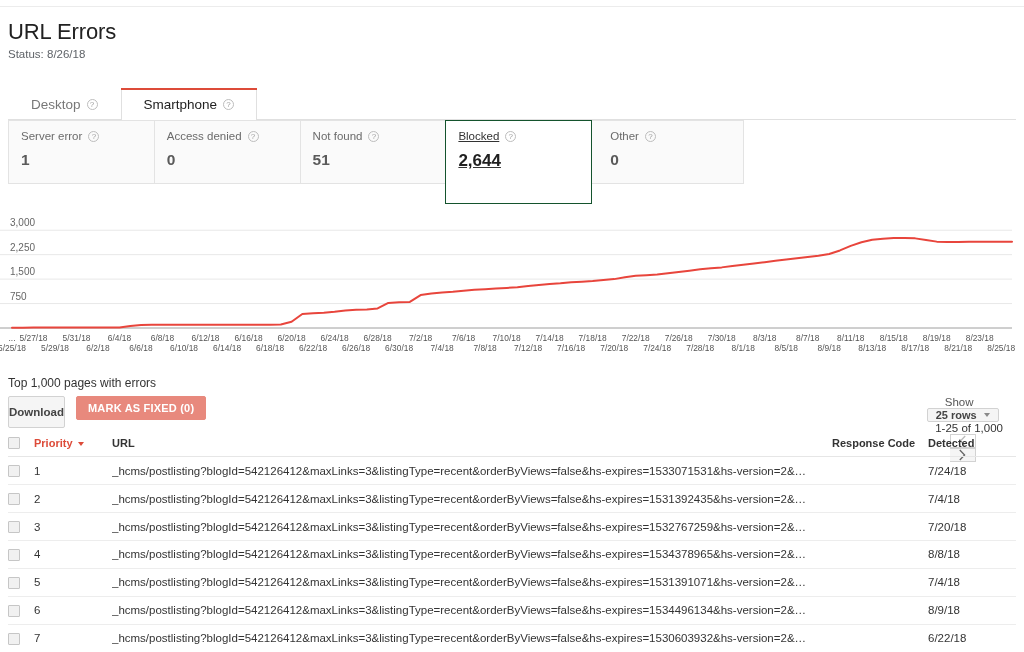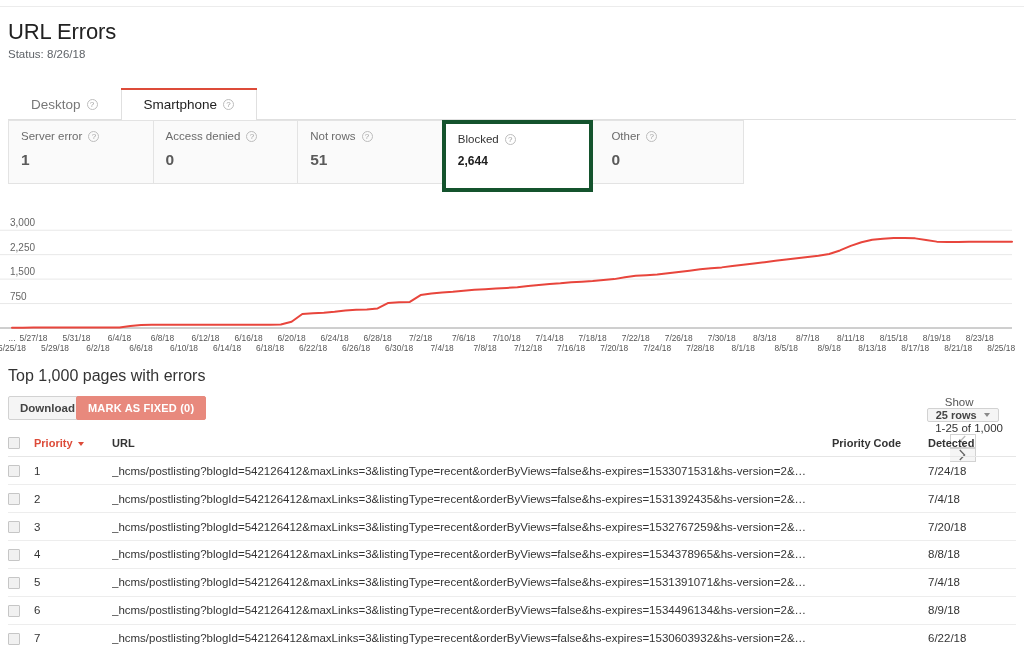--- a/index.html
+++ b/index.html
@@ -90,57 +90,58 @@
   .card:last-child { border-right: none; padding-left: 19px; }
   .card .card-label {
     font-size: 11.5px; color: #6b6b6b; white-space: nowrap;
   }
   .card .card-value {
     margin-top: 9px;
     font-size: 15.5px; font-weight: bold; color: #5a5a5a;
   }
   .card.selected {
     background: #ffffff;
-    border: 4px solid #14532d;
+    border: 1px solid #14532d;
     margin: -1px -1px -8px -1px;
-    height: 72px;
+    height: 84px;
     z-index: 3;
+    text-decoration: underline;
   }
   .card.selected .card-label { color: #333333; }
-  .card.selected .card-value { color: #202020; font-size: 12px; }
+  .card.selected .card-value { color: #202020; font-size: 17px; }
 
   
   .chart-wrap {
     position: absolute; left: 0px; top: 210px;
     width: 1024px; height: 150px;
   }
   .chart-svg { display: block; }
   .ylabel {
     font-size: 10px; fill: #666666;
     font-family: "Liberation Sans", sans-serif;
   }
   .xlabel {
     font-size: 8.4px; fill: #555555;
     font-family: "Liberation Sans", sans-serif;
     text-anchor: middle;
   }
 
   
   .table-caption {
-    position: absolute; left: 8px; top: 367px;
-    font-size: 16px; color: #333333;
+    position: absolute; left: 8px; top: 376px;
+    font-size: 12px; color: #333333;
   }
 
   .toolbar {
     position: absolute; left: 8px; top: 396px;
     width: 1008px; height: 24px;
   }
   .btn-download {
     position: absolute; left: 0; top: 0;
-    height: 24px; padding: 0 11px;
+    height: 32px; padding: 0 0;
     display: flex; align-items: center;
     font-size: 11.5px; font-weight: bold; color: #444444;
     background: #f5f5f5;
     border: 1px solid #d2d2d2;
     border-radius: 2px;
     cursor: pointer;
   }
   .btn-markfixed {
     position: absolute; left: 68px; top: 0;
     height: 24px; padding: 0 11px;
@@ -292,21 +293,21 @@
       <div class="card-value">1</div>
     </div>
     <div class="card">
       <div class="card-label">
         <span>Access denied</span><span class="qmark">?</span>
       </div>
       <div class="card-value">0</div>
     </div>
     <div class="card">
       <div class="card-label">
-        <span>Not rows</span><span class="qmark">?</span>
+        <span>Not found</span><span class="qmark">?</span>
       </div>
       <div class="card-value">51</div>
     </div>
     <div class="card selected">
       <div class="card-label">
         <span>Blocked</span><span class="qmark">?</span>
       </div>
       <div class="card-value">2,644</div>
     </div>
     <div class="card">
@@ -416,21 +417,21 @@
     </colgroup>
     <thead>
       <tr>
         <th>
           <span class="chk"></span>
         </th>
         <th class="sorted">
           <span>Priority</span><span class="th-sort-caret"></span>
         </th>
         <th>URL</th>
-        <th>Priority Code</th>
+        <th>Response Code</th>
         <th>Detected</th>
       </tr>
     </thead>
     <tbody id="table-body">
         <tr>
           <td><span class="chk"></span></td>
           <td>1</td>
           <td>
             <span class="url-cell">_hcms/postlisting?blogId=542126412&amp;maxLinks=3&amp;listingType=recent&amp;orderByViews=false&amp;hs-expires=1533071531&amp;hs-version=2&amp;hs-signature=AJ2lBu…</span>
           </td>

